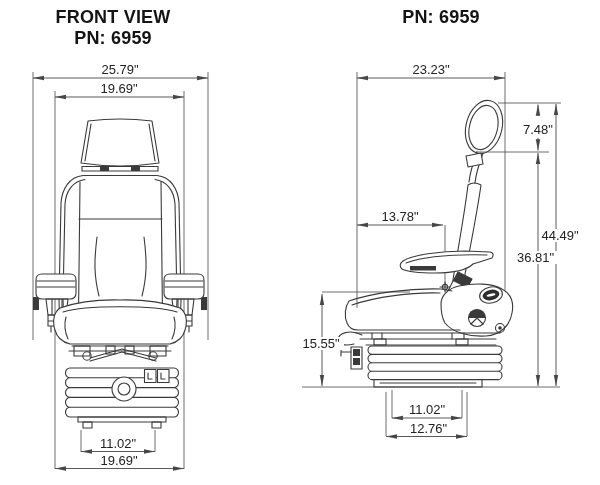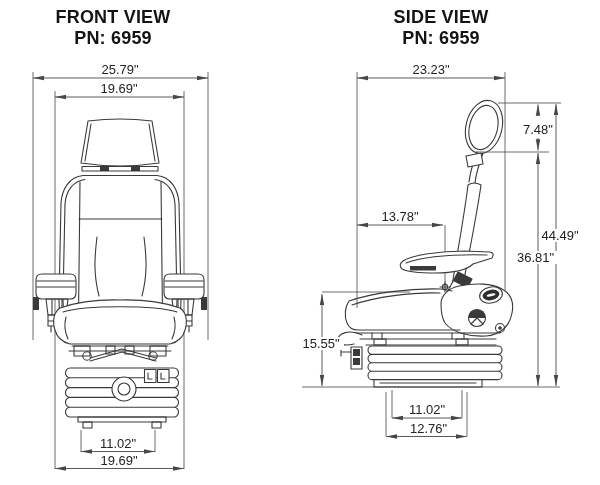--- a/index.html
+++ b/index.html
@@ -19,21 +19,20 @@
 </head>
 <body>
 
 <div class="canvas">
 
   <div class="vtitle" style="left:22px;top:7px;width:182px;">
     <div>FRONT VIEW</div>
     <div>PN: 6959</div>
   </div>
   <div class="vtitle" style="left:350px;top:7px;width:182px;">
-    <div>SIDE VIEW</div>
     <div>PN: 6959</div>
   </div>
 
   <svg width="600" height="485" viewBox="0 0 600 485">
     <defs>
       <marker id="mE" viewBox="0 0 12 6" refX="11.5" refY="3" markerWidth="13" markerHeight="6.5" orient="auto">
         <path d="M0,0.7 L11.5,3 L0,5.3 Z" fill="#474747"></path>
       </marker>
       <marker id="mS" viewBox="0 0 12 6" refX="0.5" refY="3" markerWidth="13" markerHeight="6.5" orient="auto">
         <path d="M12,0.7 L0.5,3 L12,5.3 Z" fill="#474747"></path>

